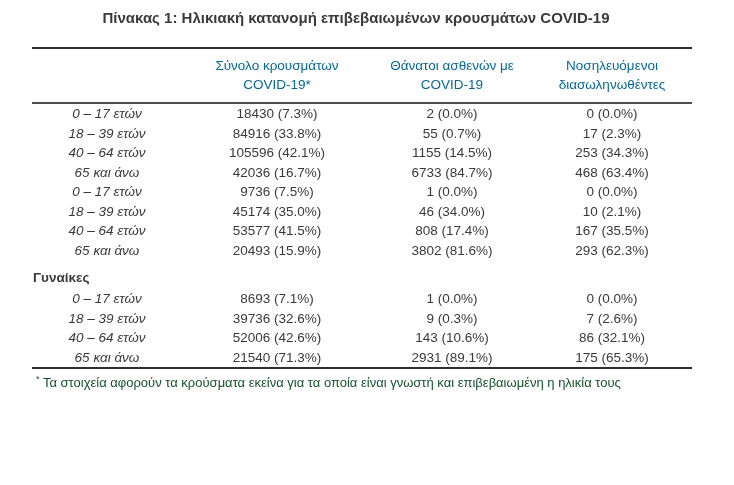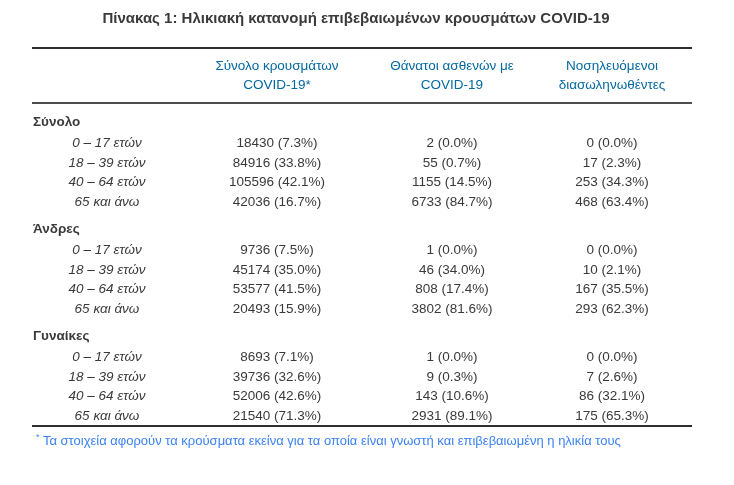--- a/index.html
+++ b/index.html
@@ -48,21 +48,21 @@
   tr.section td {
     font-weight:700;
     text-align:left;
     padding:7px 0 1px 1px;
     height:21px;
   }
   tr.lastrow td { border-bottom:2px solid #2e2e2e; }
   .footnote {
     margin:6px 0 0 36px;
     font-size:13px;
-    color:#3b82f6;
+    color:#14532d;
   }
   .footnote sup { font-size:9px; line-height:0; }
 </style>
 </head>
 <body>
 
 <div class="page">
 
   <div class="title">Πίνακας 1: Ηλικιακή κατανομή επιβεβαιωμένων κρουσμάτων COVID-19</div>
 
@@ -86,23 +86,20 @@
             <div>COVID-19</div>
           </th>
           <th>
             <div>Νοσηλευόμενοι</div>
             <div>διασωληνωθέντες</div>
           </th>
         </tr>
       </thead>
       <tbody>
 
-        <tr class="section">
-          <td colspan="4">Σύνολο</td>
-        </tr>
         <tr>
           <td class="lbl">0 – 17 ετών</td>
           <td>18430 (7.3%)</td>
           <td>2 (0.0%)</td>
           <td>0 (0.0%)</td>
         </tr>
         <tr>
           <td class="lbl">18 – 39 ετών</td>
           <td>84916 (33.8%)</td>
           <td>55 (0.7%)</td>
@@ -114,23 +111,20 @@
           <td>1155 (14.5%)</td>
           <td>253 (34.3%)</td>
         </tr>
         <tr>
           <td class="lbl">65 και άνω</td>
           <td>42036 (16.7%)</td>
           <td>6733 (84.7%)</td>
           <td>468 (63.4%)</td>
         </tr>
 
-        <tr class="section">
-          <td colspan="4">Άνδρες</td>
-        </tr>
         <tr>
           <td class="lbl">0 – 17 ετών</td>
           <td>9736 (7.5%)</td>
           <td>1 (0.0%)</td>
           <td>0 (0.0%)</td>
         </tr>
         <tr>
           <td class="lbl">18 – 39 ετών</td>
           <td>45174 (35.0%)</td>
           <td>46 (34.0%)</td>

